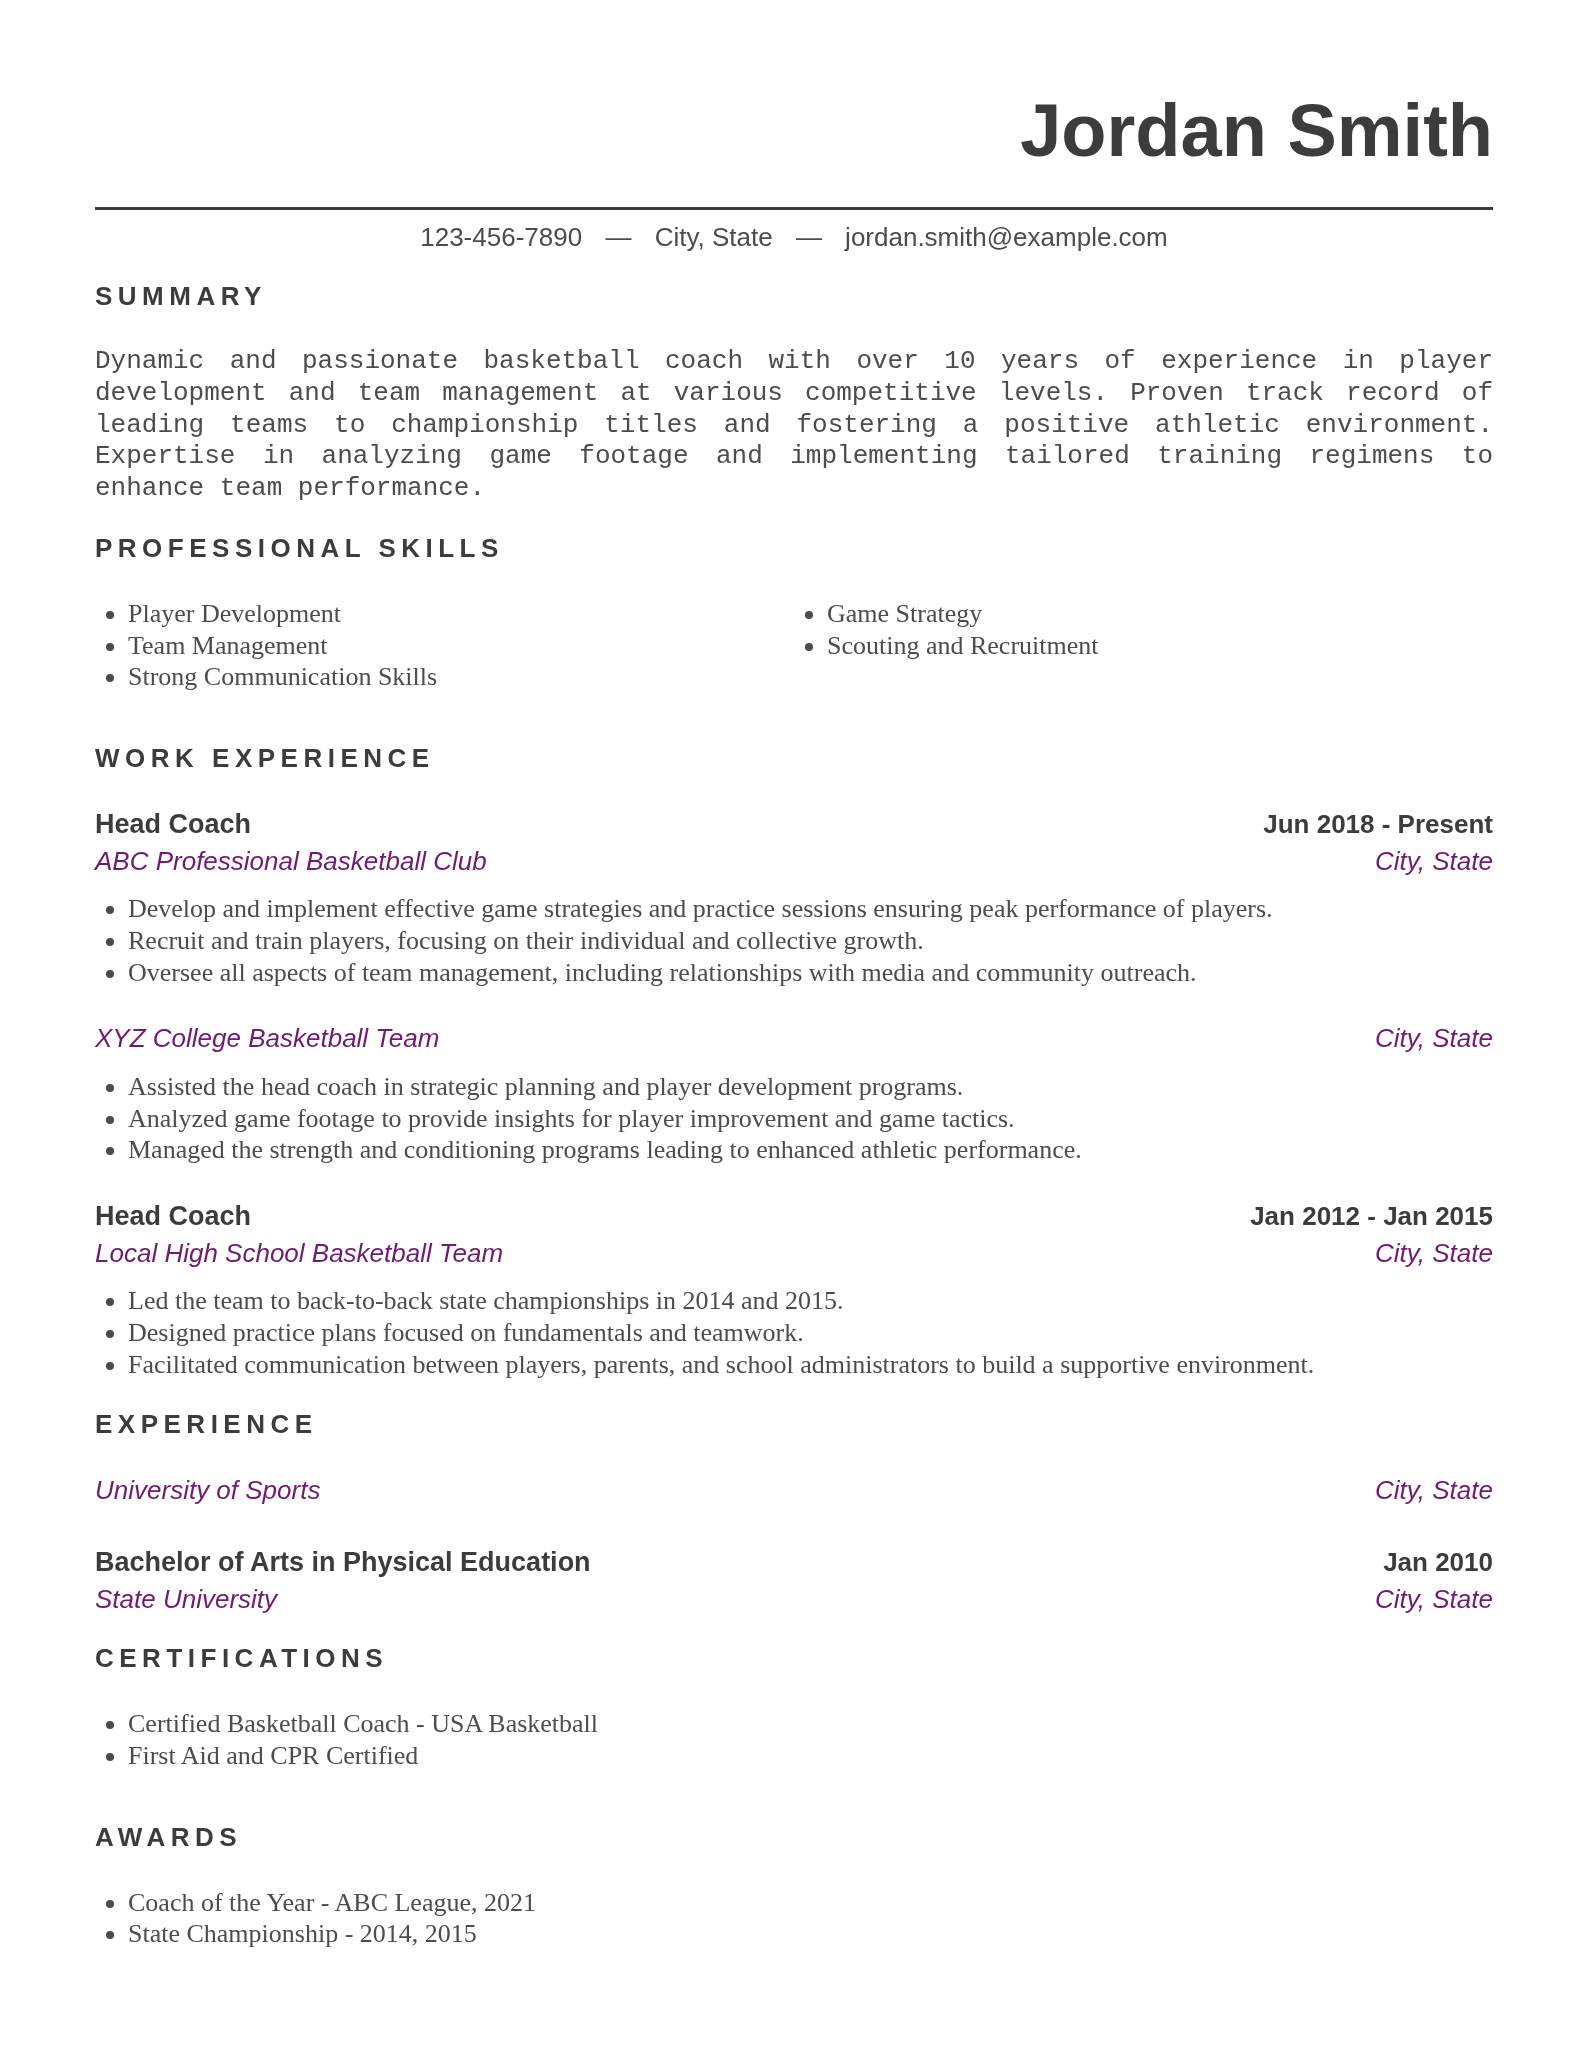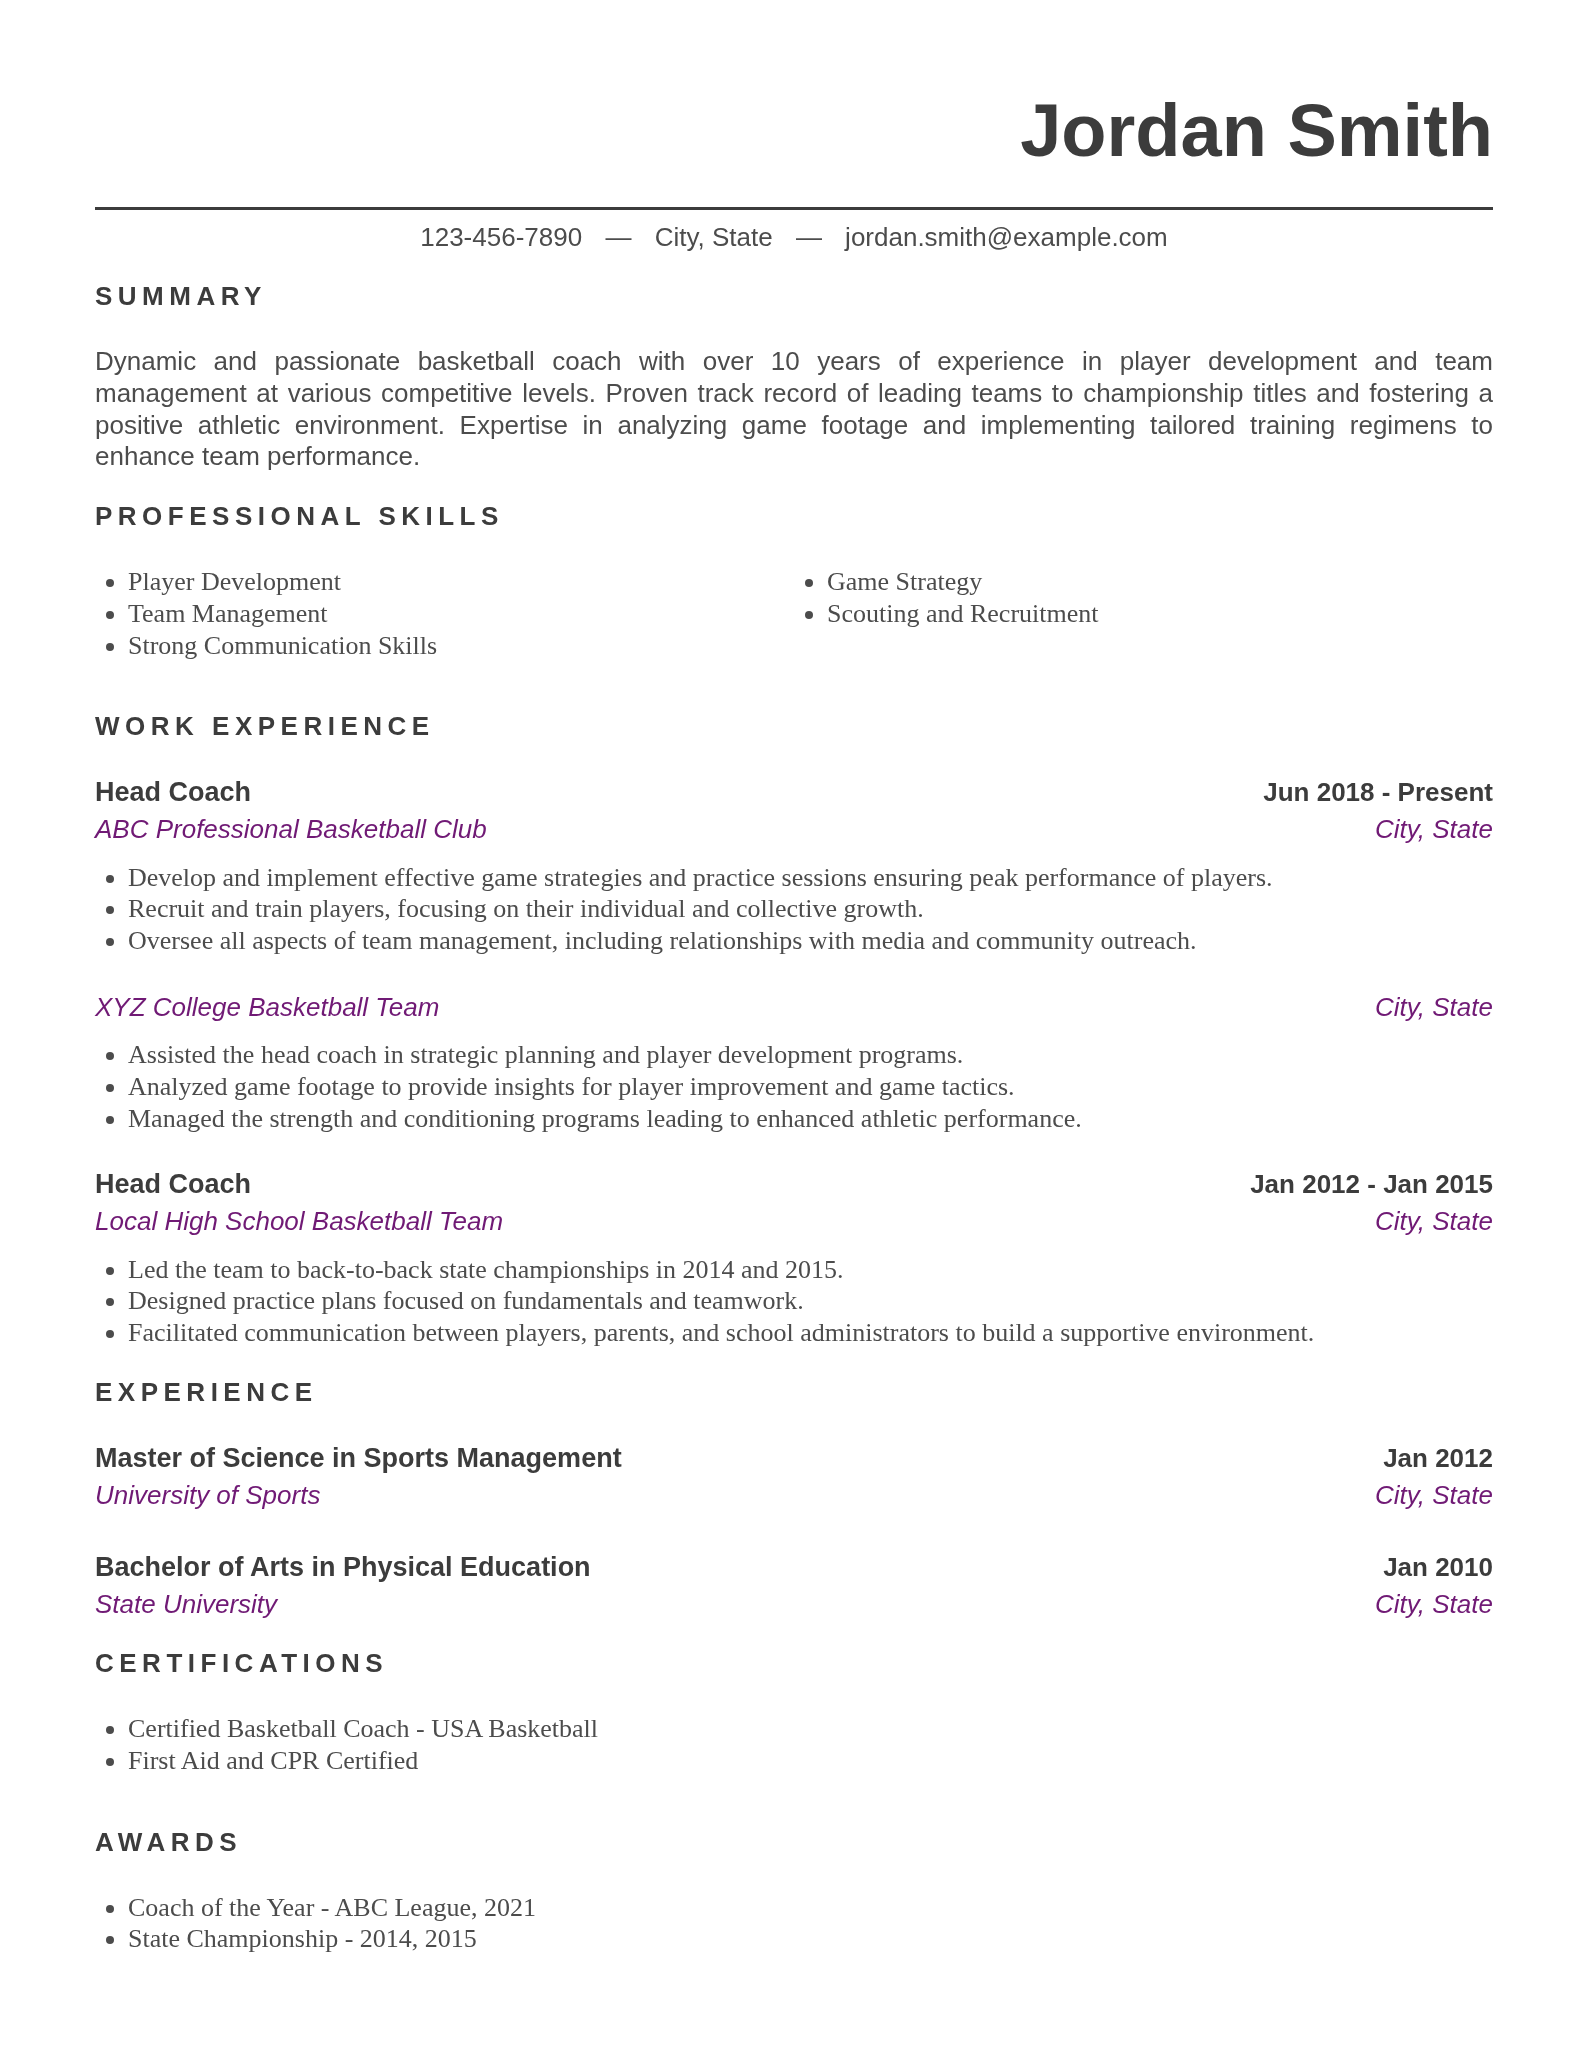--- a/index.html
+++ b/index.html
@@ -46,20 +46,21 @@
     font-size: 26px;
     font-weight: bold;
     letter-spacing: 5.5px;
     color: #3c3c3c;
   }
   section.gap-lg h2.sec-heading { margin-top: 50px; }
   p.summary-text {
     margin: 0;
     text-align: justify;
     line-height: 1.22;
+    font-family: Liberation Mono, monospace;
   }
   ul.blist {
     margin: 0;
     padding-left: 33px;
     list-style: disc outside;
     font-family: Liberation Serif, serif;
   }
   ul.blist li { line-height: 1.22; }
   .skills-cols { display: flex; }
   .skills-cols ul { flex: 1 1 50%; }
@@ -170,24 +171,20 @@
         <li>Designed practice plans focused on fundamentals and teamwork.</li>
         <li>Facilitated communication between players, parents, and school administrators to build a supportive environment.</li>
       </ul>
     </div>
   </section>
 
   <section>
     <h2 class="sec-heading">EXPERIENCE</h2>
 
     <div class="edu-entry">
-      <div class="entry-head">
-        <span class="title">Master of Science in Sports Management</span>
-        <span class="dates">Jan 2012</span>
-      </div>
       <div class="entry-sub">
         <span>University of Sports</span>
         <span>City, State</span>
       </div>
     </div>
 
     <div class="edu-entry">
       <div class="entry-head">
         <span class="title">Bachelor of Arts in Physical Education</span>
         <span class="dates">Jan 2010</span>

